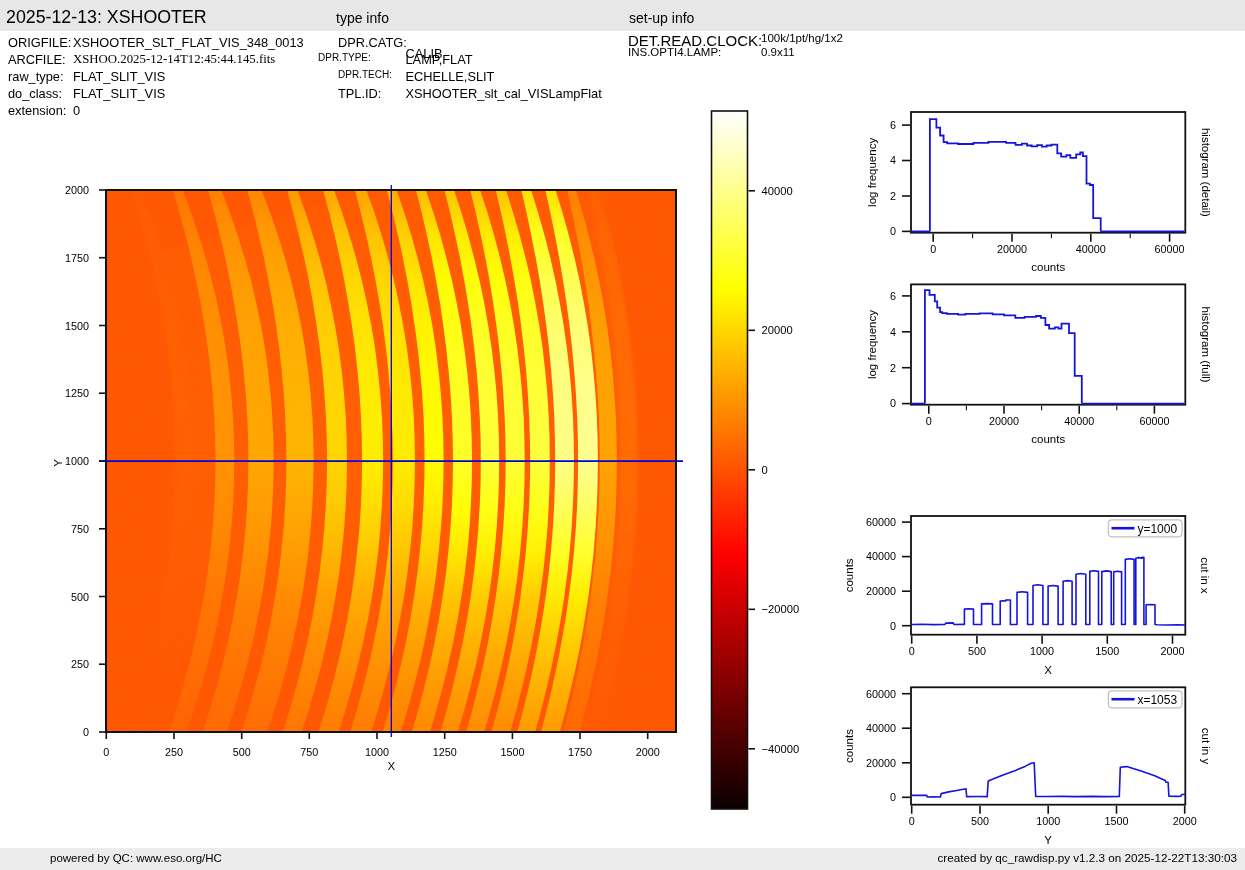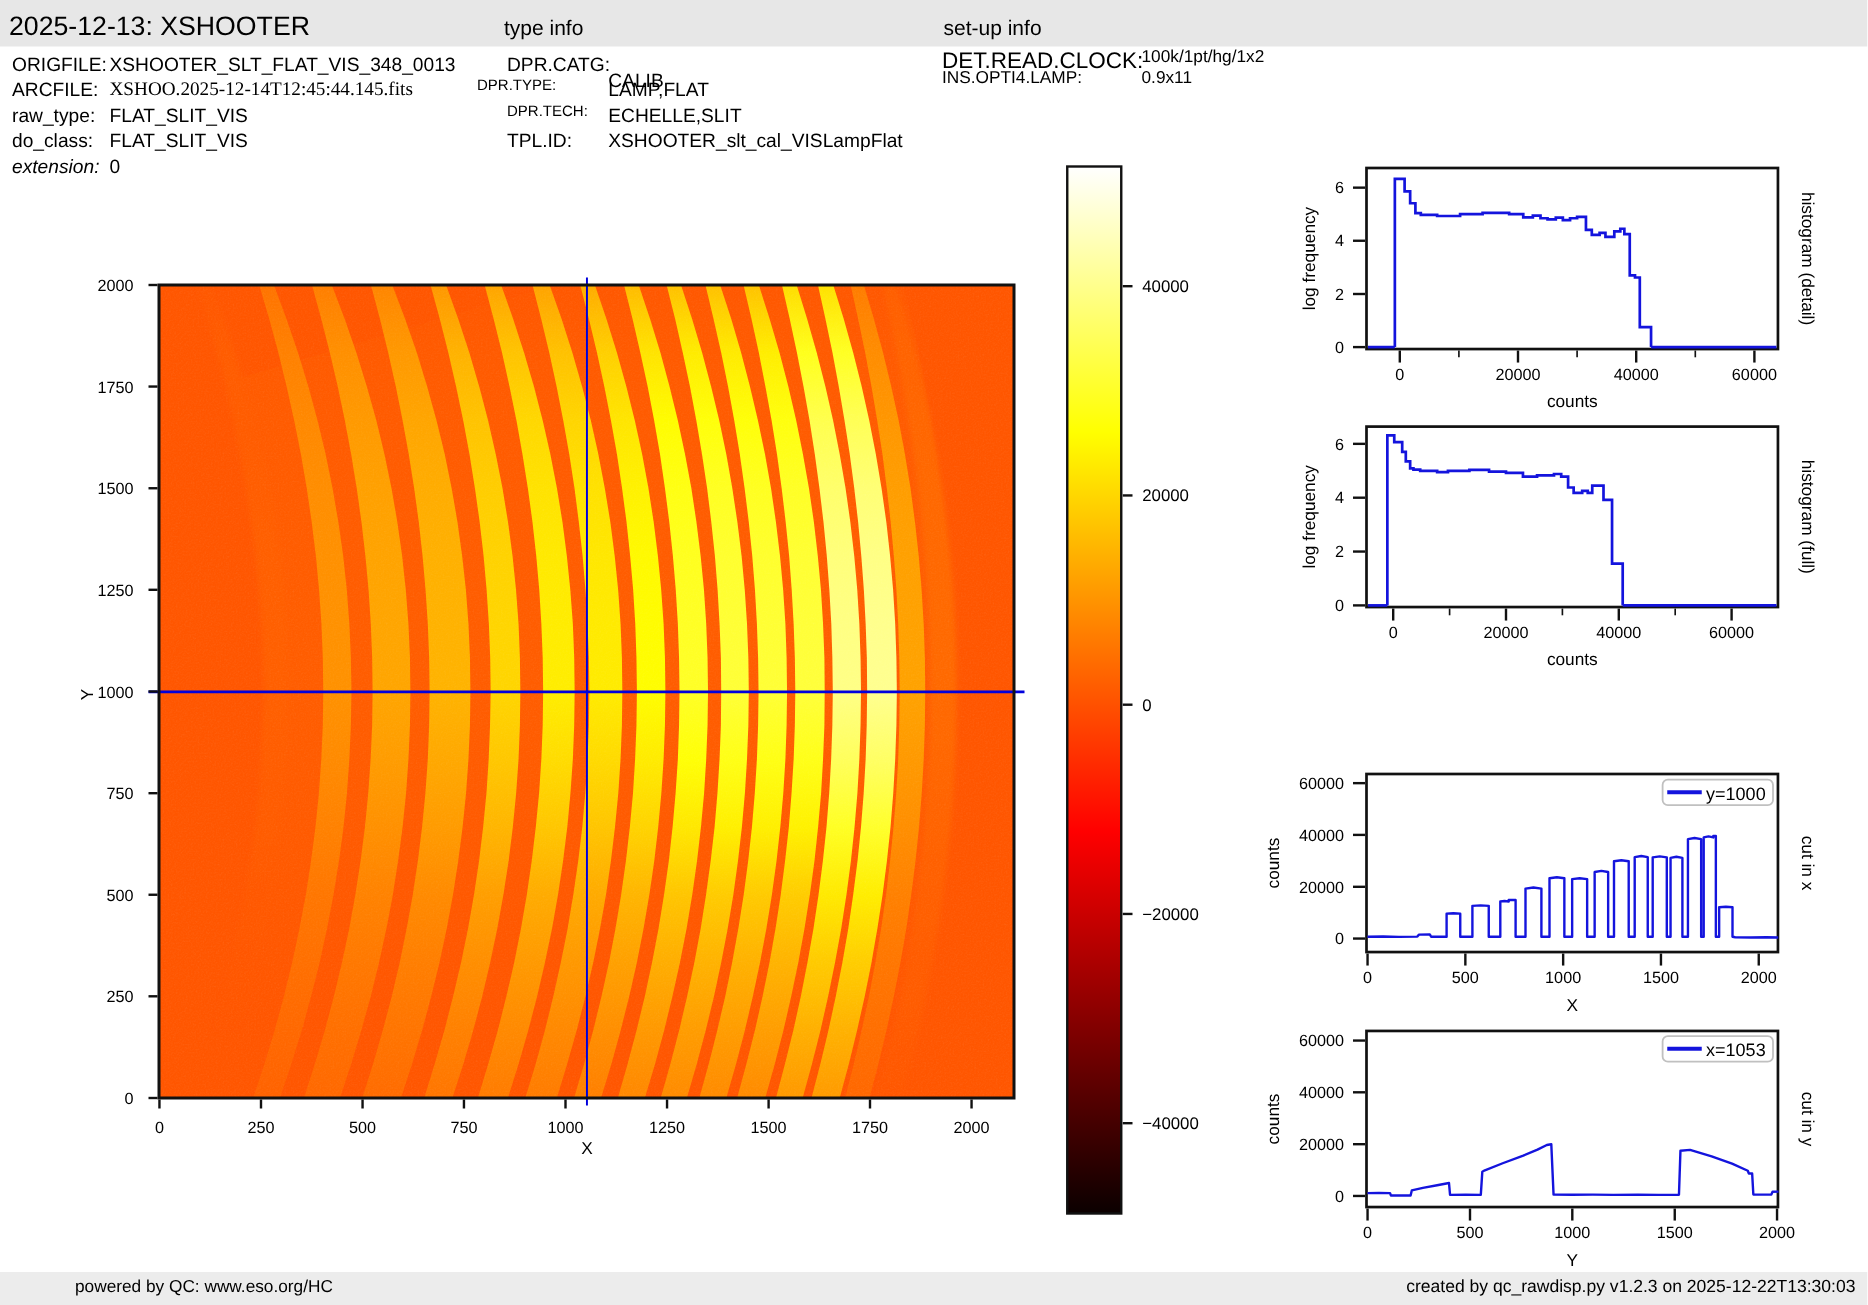--- a/index.html
+++ b/index.html
@@ -5,21 +5,21 @@
 <div style="position:absolute;left:336px;top:10px;font-size:14px;white-space:nowrap;">type info</div>
 <div style="position:absolute;left:629px;top:10px;font-size:14px;white-space:nowrap;">set-up info</div>
 <div style="position:absolute;left:8px;top:35px;font-size:12.8px;white-space:nowrap;">ORIGFILE:</div>
 <div style="position:absolute;left:73px;top:35px;font-size:12.8px;white-space:nowrap;">XSHOOTER_SLT_FLAT_VIS_348_0013</div>
 <div style="position:absolute;left:8px;top:52px;font-size:12.8px;white-space:nowrap;">ARCFILE:</div>
 <div style="position:absolute;left:73px;top:52px;font-size:12.8px;white-space:nowrap;font-family:Liberation Serif, serif;">XSHOO.2025-12-14T12:45:44.145.fits</div>
 <div style="position:absolute;left:8px;top:69px;font-size:12.8px;white-space:nowrap;">raw_type:</div>
 <div style="position:absolute;left:73px;top:69px;font-size:12.8px;white-space:nowrap;">FLAT_SLIT_VIS</div>
 <div style="position:absolute;left:8px;top:86px;font-size:12.8px;white-space:nowrap;">do_class:</div>
 <div style="position:absolute;left:73px;top:86px;font-size:12.8px;white-space:nowrap;">FLAT_SLIT_VIS</div>
-<div style="position:absolute;left:8px;top:103px;font-size:12.8px;white-space:nowrap;font-style:italic;">extension:</div>
+<div style="position:absolute;left:8px;top:103px;font-size:12.8px;white-space:nowrap;">extension:</div>
 <div style="position:absolute;left:73px;top:103px;font-size:12.8px;white-space:nowrap;">0</div>
 <div style="position:absolute;left:338px;top:35px;font-size:12.8px;white-space:nowrap;">DPR.CATG:</div>
 <div style="position:absolute;left:405.5px;top:46px;font-size:12.8px;white-space:nowrap;text-align:center;">CALIB</div>
 <div style="position:absolute;left:318px;top:52px;font-size:10px;white-space:nowrap;">DPR.TYPE:</div>
 <div style="position:absolute;left:405.5px;top:52px;font-size:12.8px;white-space:nowrap;">LAMP,FLAT</div>
 <div style="position:absolute;left:338px;top:69px;font-size:10px;white-space:nowrap;">DPR.TECH:</div>
 <div style="position:absolute;left:405.5px;top:69px;font-size:12.8px;white-space:nowrap;">ECHELLE,SLIT</div>
 <div style="position:absolute;left:338px;top:86px;font-size:12.8px;white-space:nowrap;">TPL.ID:</div>
 <div style="position:absolute;left:405.5px;top:86px;font-size:12.8px;white-space:nowrap;">XSHOOTER_slt_cal_VISLampFlat</div>
 <div style="position:absolute;left:628px;top:32px;font-size:15px;white-space:nowrap;">DET.READ.CLOCK:</div>

